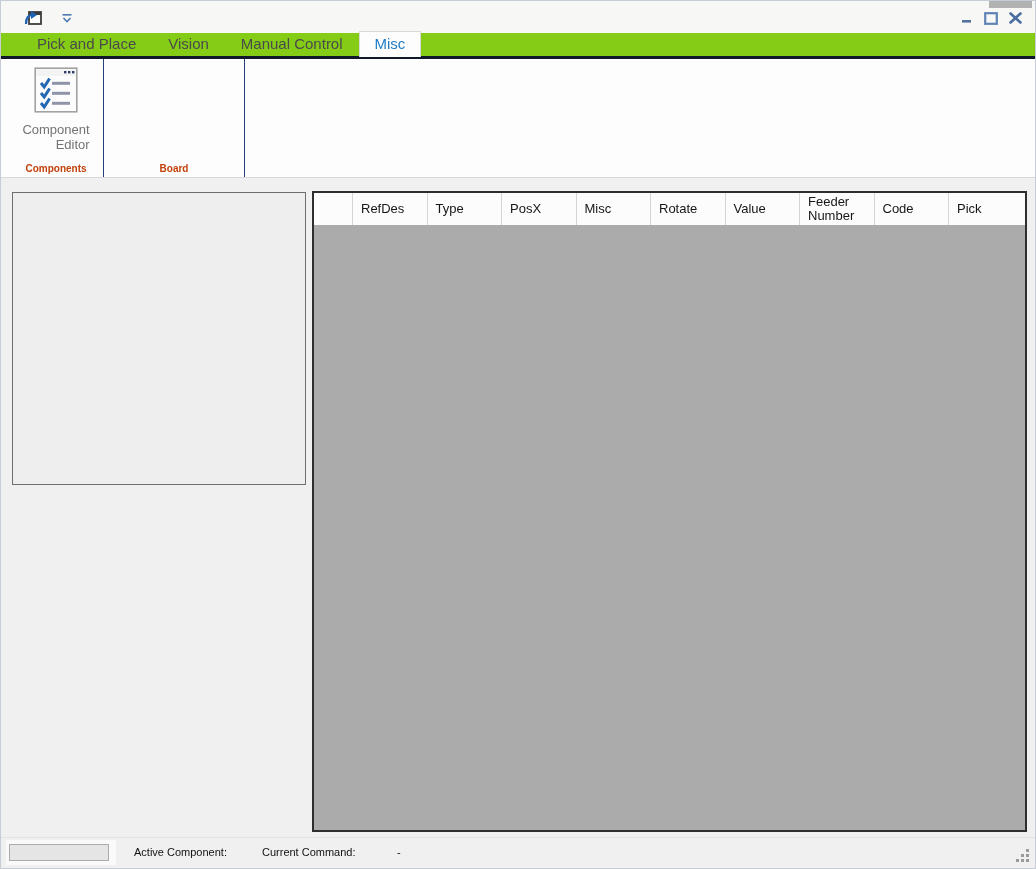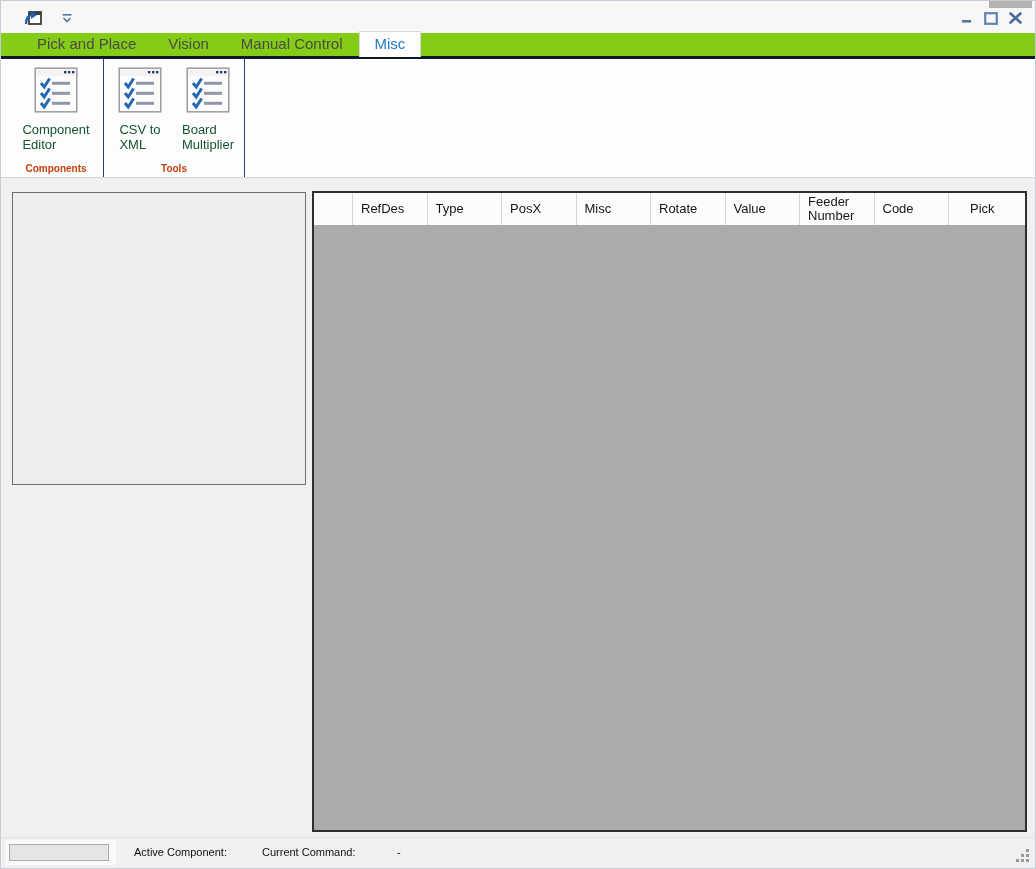--- a/index.html
+++ b/index.html
@@ -43,21 +43,21 @@
     position:relative; height:100%; border-right:1px solid #27407c;
     display:flex; flex-direction:column; align-items:center; padding:4px 4px 18px 4px;
   }
   .group-buttons { display:flex; flex:1; align-items:flex-start; justify-content:center; gap:2px; }
   .ribbon-btn {
     width:66px; padding-top:2px; display:flex; flex-direction:column; align-items:center; cursor:default;
   }
   .ribbon-btn.wide { width:88px; }
   .ribbon-btn .icon { width:44px; height:46px; margin-top:2px; }
   .btn-label {
-    margin-top:9px; font-size:13px; line-height:15px; color:#14532d; text-align:left; white-space:nowrap;
+    margin-top:9px; font-size:13px; line-height:15px; color:#737373; text-align:right; white-space:nowrap;
   }
   .group-label {
     position:absolute; bottom:3px; left:0; width:100%; text-align:center;
     font-size:10px; font-weight:bold; color:#c2410c;
   }
 
   
   .main { position:absolute; left:0; top:177px; width:100%; height:656px; background:#f0f0f0; }
   .left-panel {
     position:absolute; left:11px; top:14px; width:294px; height:293px;
@@ -67,21 +67,21 @@
     position:absolute; left:311px; top:13px; width:715px; height:641px;
     border:2px solid #2e2e2e; background:#14532d; display:flex; flex-direction:column;
   }
   .grid-header { display:flex; height:32px; background:#fcfcfc; flex:0 0 32px; }
   .hcell {
     width:74.5px; flex:0 0 auto; border-right:1px solid #d6d6d6;
     font-size:13px; line-height:14px; color:#161616;
     display:flex; align-items:center; padding:2px 4px 2px 8px; overflow:hidden;
   }
   .hcell:first-child { width:39px; padding-left:4px; }
-  .hcell:last-child { flex:1 1 auto; border-right:none;margin-left:13px; }
+  .hcell:last-child { flex:1 1 auto; border-right:none; }
   .grid-body { flex:1 1 auto; background:#ababab; }
 
   
   .statusbar {
     position:absolute; left:0; top:836px; width:100%; height:30px;
     background:#f0f0f0; border-top:1px solid #e3e3e3;
   }
   .progress-panel {
     position:absolute; left:5px; top:2px; width:110px; height:25px; background:#fafafa;
   }
@@ -175,45 +175,21 @@
           <span class="btn-label">
             <span>Component</span><br>
             <span>Editor</span>
           </span>
         </div>
       </div>
       <div class="group-label">Components</div>
     </div>
 
     <div class="ribbon-group" style="width:141px;">
-      <div class="group-buttons">
-        <div class="ribbon-btn">
-          <span class="icon">
-            <svg width="44" height="46">
-                <use href="#icon-checklist"></use>
-              </svg>
-          </span>
-          <span class="btn-label">
-            <span>CSV to</span><br>
-            <span>XML</span>
-          </span>
-        </div>
-        <div class="ribbon-btn">
-          <span class="icon">
-            <svg width="44" height="46">
-                <use href="#icon-checklist"></use>
-              </svg>
-          </span>
-          <span class="btn-label">
-            <span>Board</span><br>
-            <span>Multiplier</span>
-          </span>
-        </div>
-      </div>
-      <div class="group-label">Tools</div>
+      <div class="group-label">Board</div>
     </div>
   </div>
 
   <div class="main">
     <div class="left-panel"></div>
 
     <div class="grid">
       <div class="grid-header">
         <div class="hcell"></div>
         <div class="hcell">RefDes</div>

